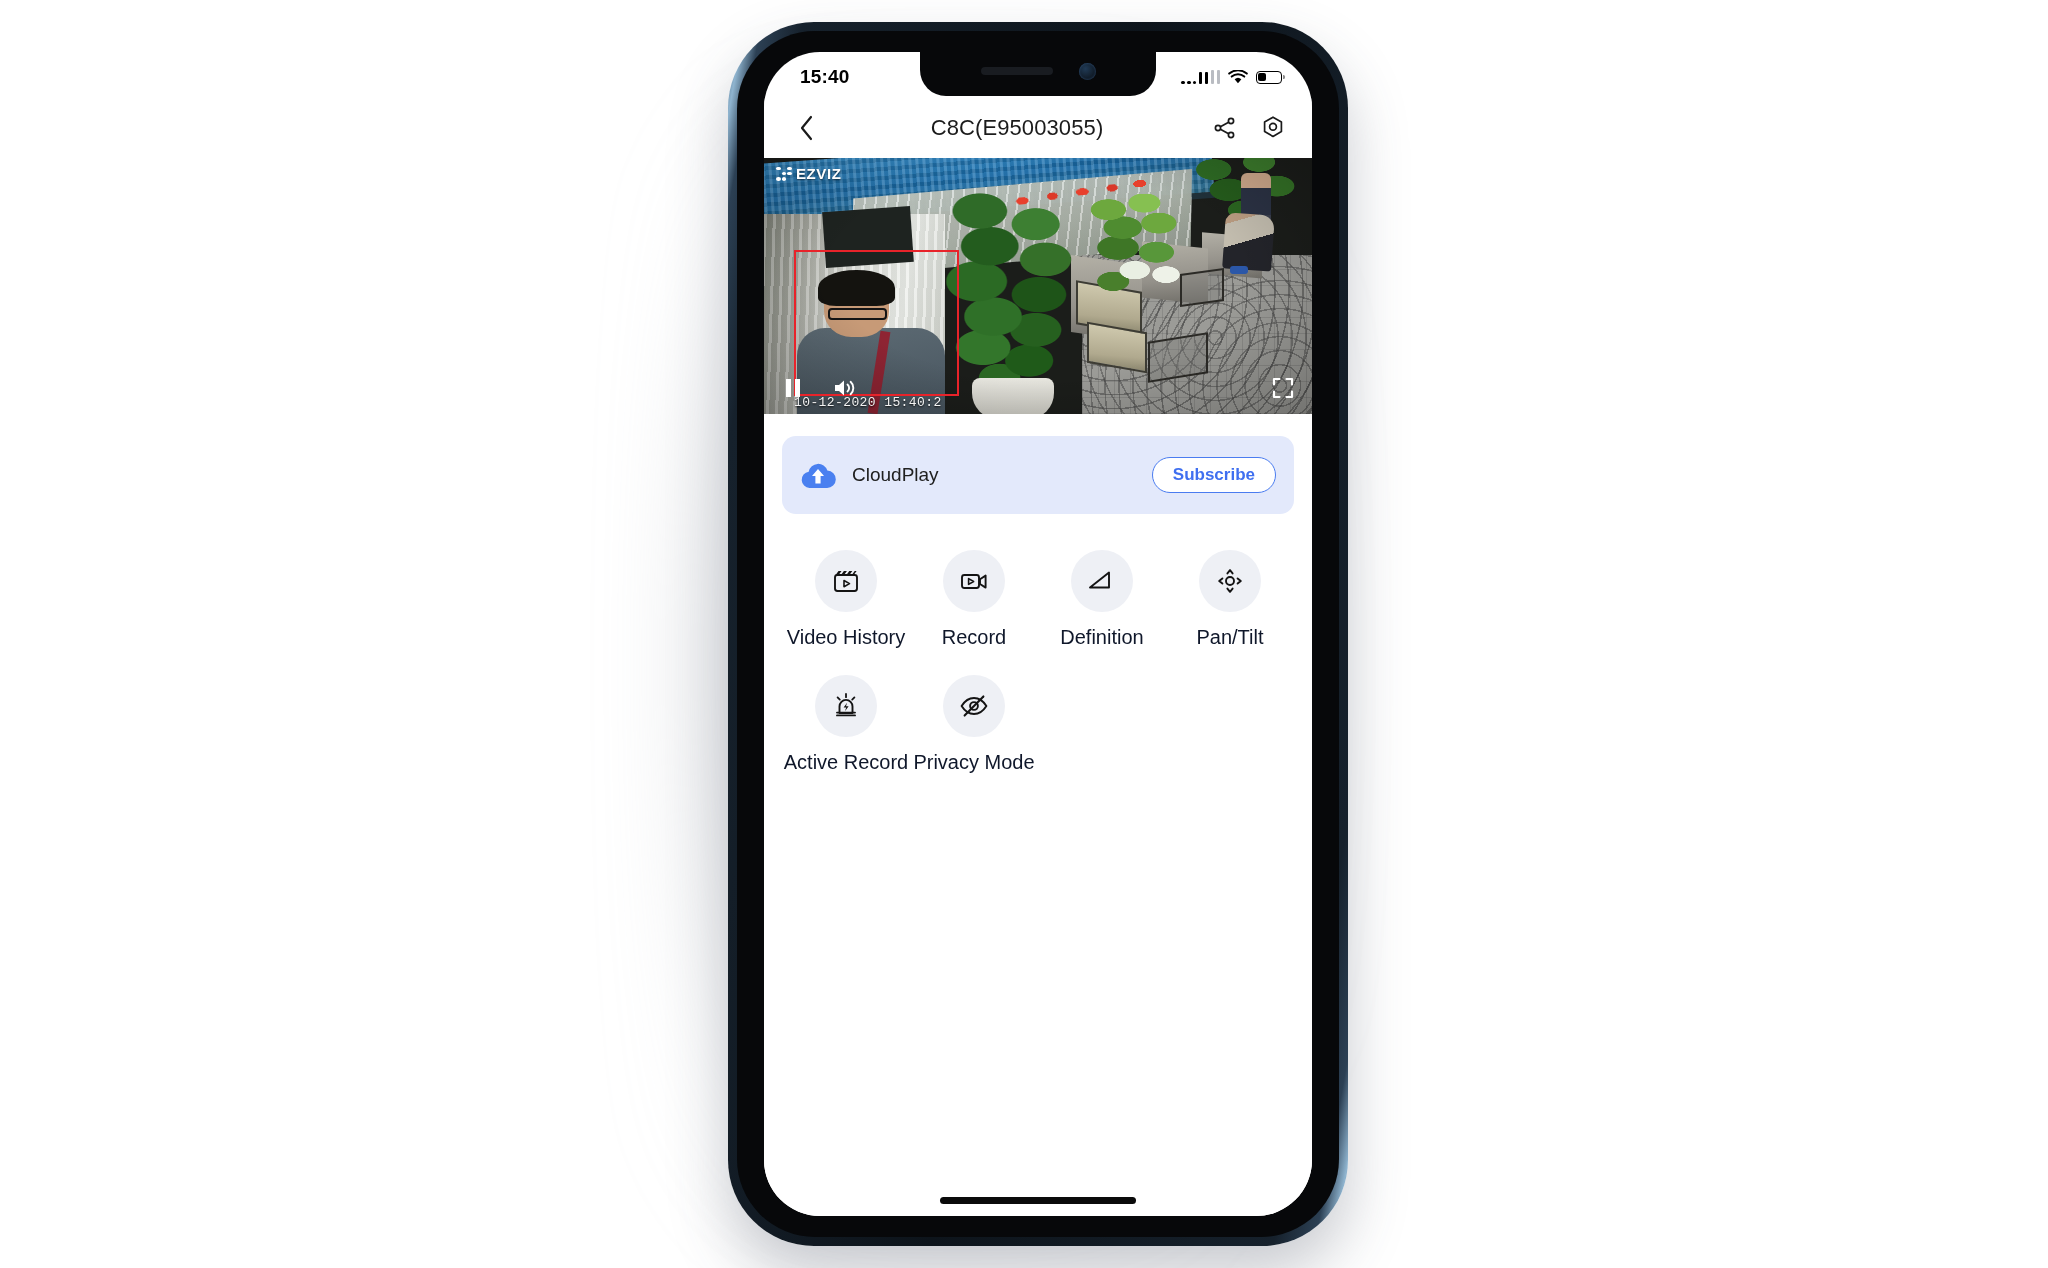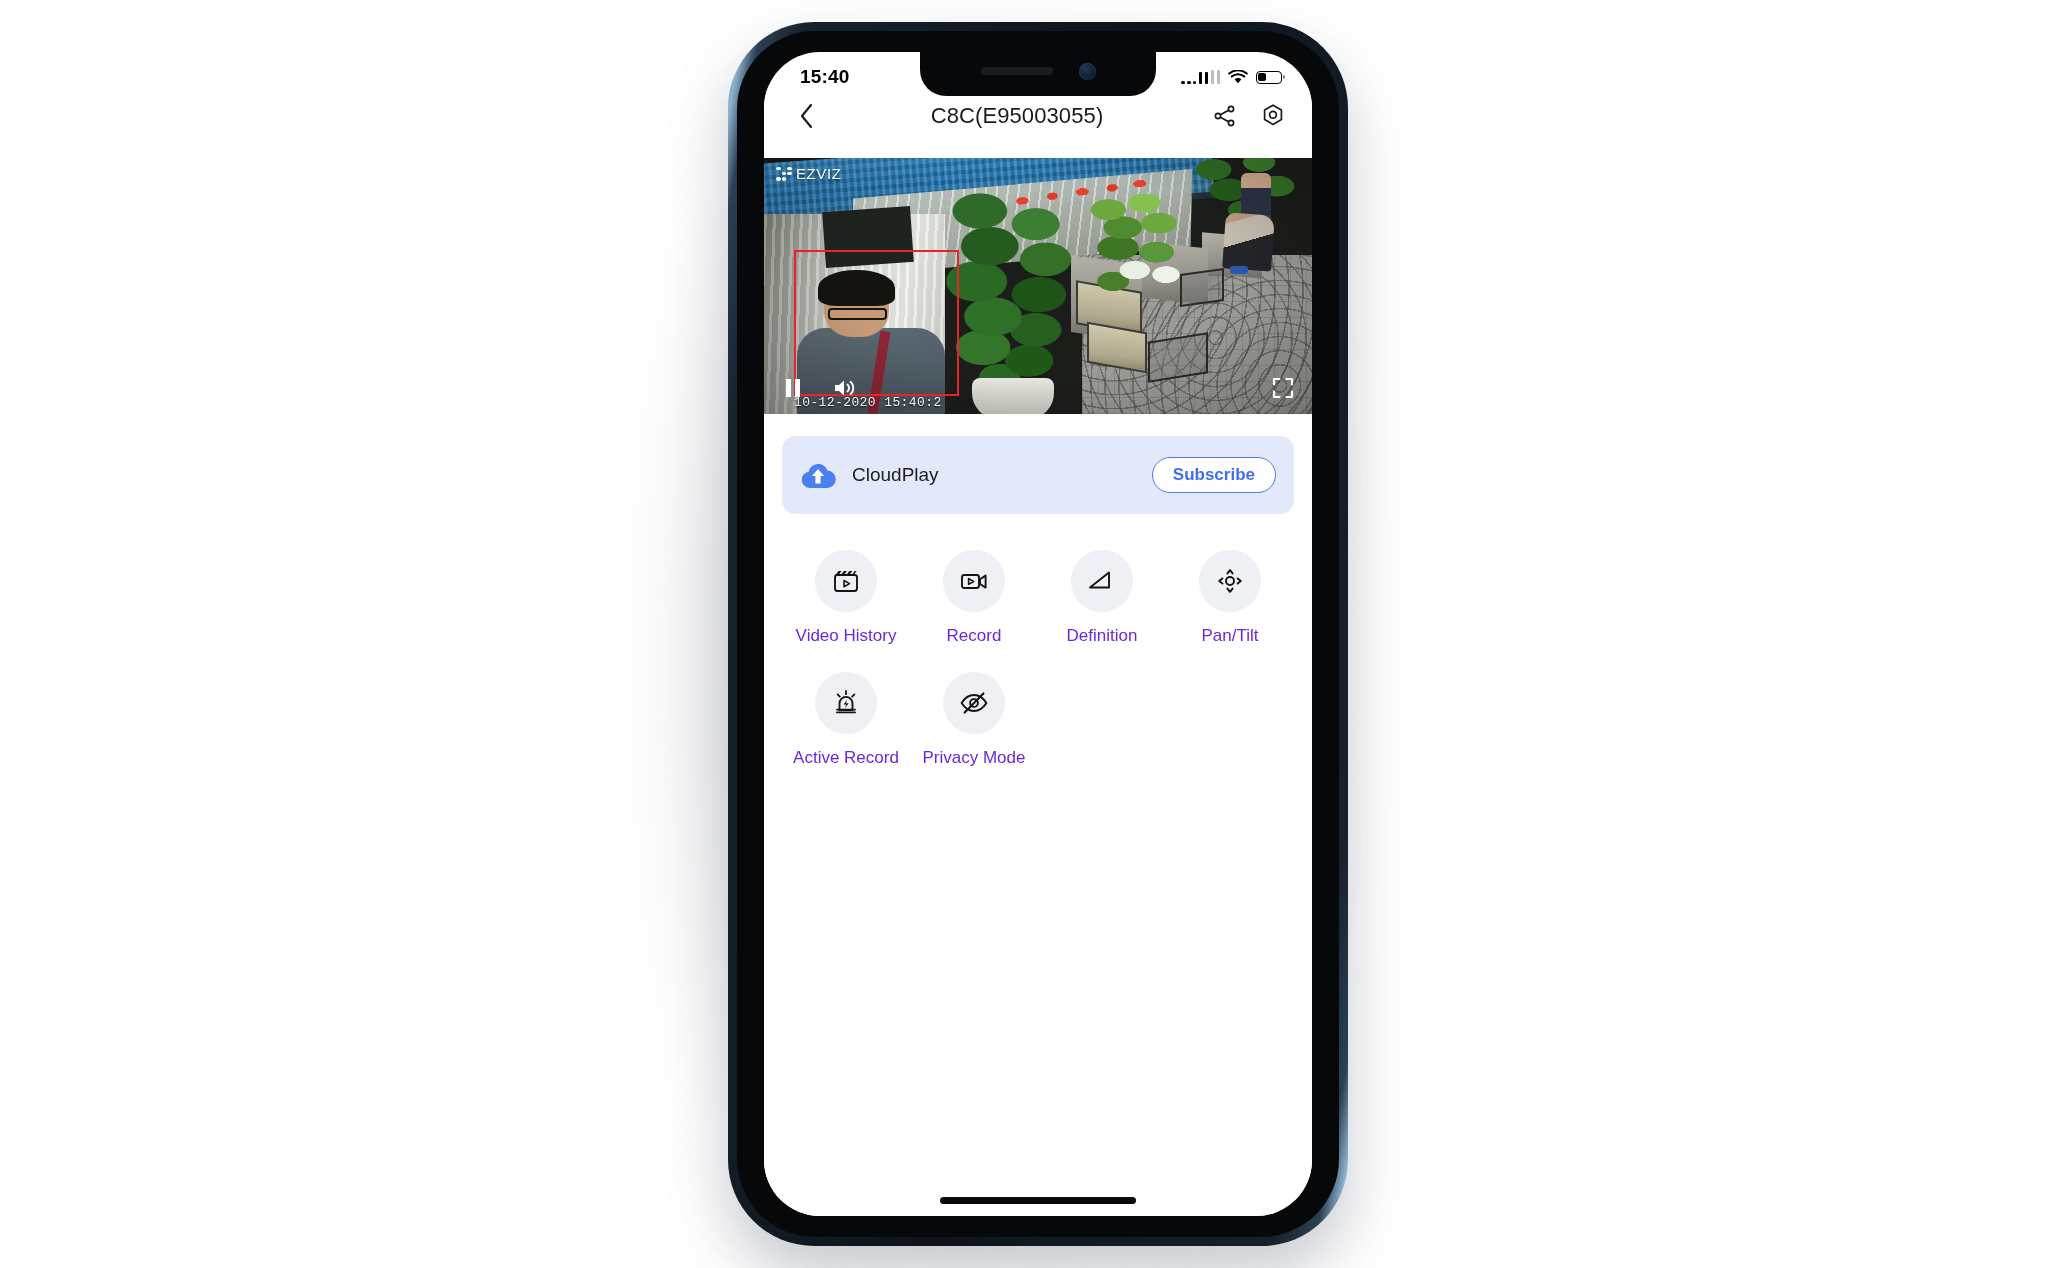--- a/index.html
+++ b/index.html
@@ -179,21 +179,21 @@
   .batt-fill {
     height: 100%;
     width: 35%;
     background: #000;
     border-radius: 2px;
   }
 
   
   .navbar {
     position: absolute;
-    left: 0; top: 34px;
+    left: 0; top: 46px;
     width: 100%;
     height: 60px;
     display: flex;
     align-items: center;
     padding: 0 22px;
     background: #fff;
     z-index: 20;
   }
   .nav-back {
     width: 40px; height: 40px;
@@ -490,21 +490,21 @@
     background: #fff;
     border-radius: 50%;
     display: block;
   }
   .ez-mark i:nth-child(2),
   .ez-mark i:nth-child(4),
   .ez-mark i:nth-child(9) { opacity: 0; }
   .ez-text {
     color: #fff;
     font-size: 15px;
-    font-weight: normal;
+    font-weight: bold;
     letter-spacing: 0.6px;
     text-shadow: 0 1px 2px rgba(0,0,0,0.6);
   }
 
   
   .player-controls {
     position: absolute;
     left: 0; bottom: 0;
     width: 100%;
     height: 52px;
@@ -597,22 +597,22 @@
   }
   .tile-ic {
     width: 62px; height: 62px;
     border-radius: 50%;
     background: #eef0f5;
     display: flex;
     align-items: center;
     justify-content: center;
   }
   .tile-lb {
-    font-size: 17px;
-    color: #6d28d9;
+    font-size: 20px;
+    color: #0f172a;
     white-space: nowrap;
   }
 
   
   .home-ind {
     position: absolute;
     left: 50%;
     transform: translateX(-50%);
     bottom: 12px;
     width: 196px;

